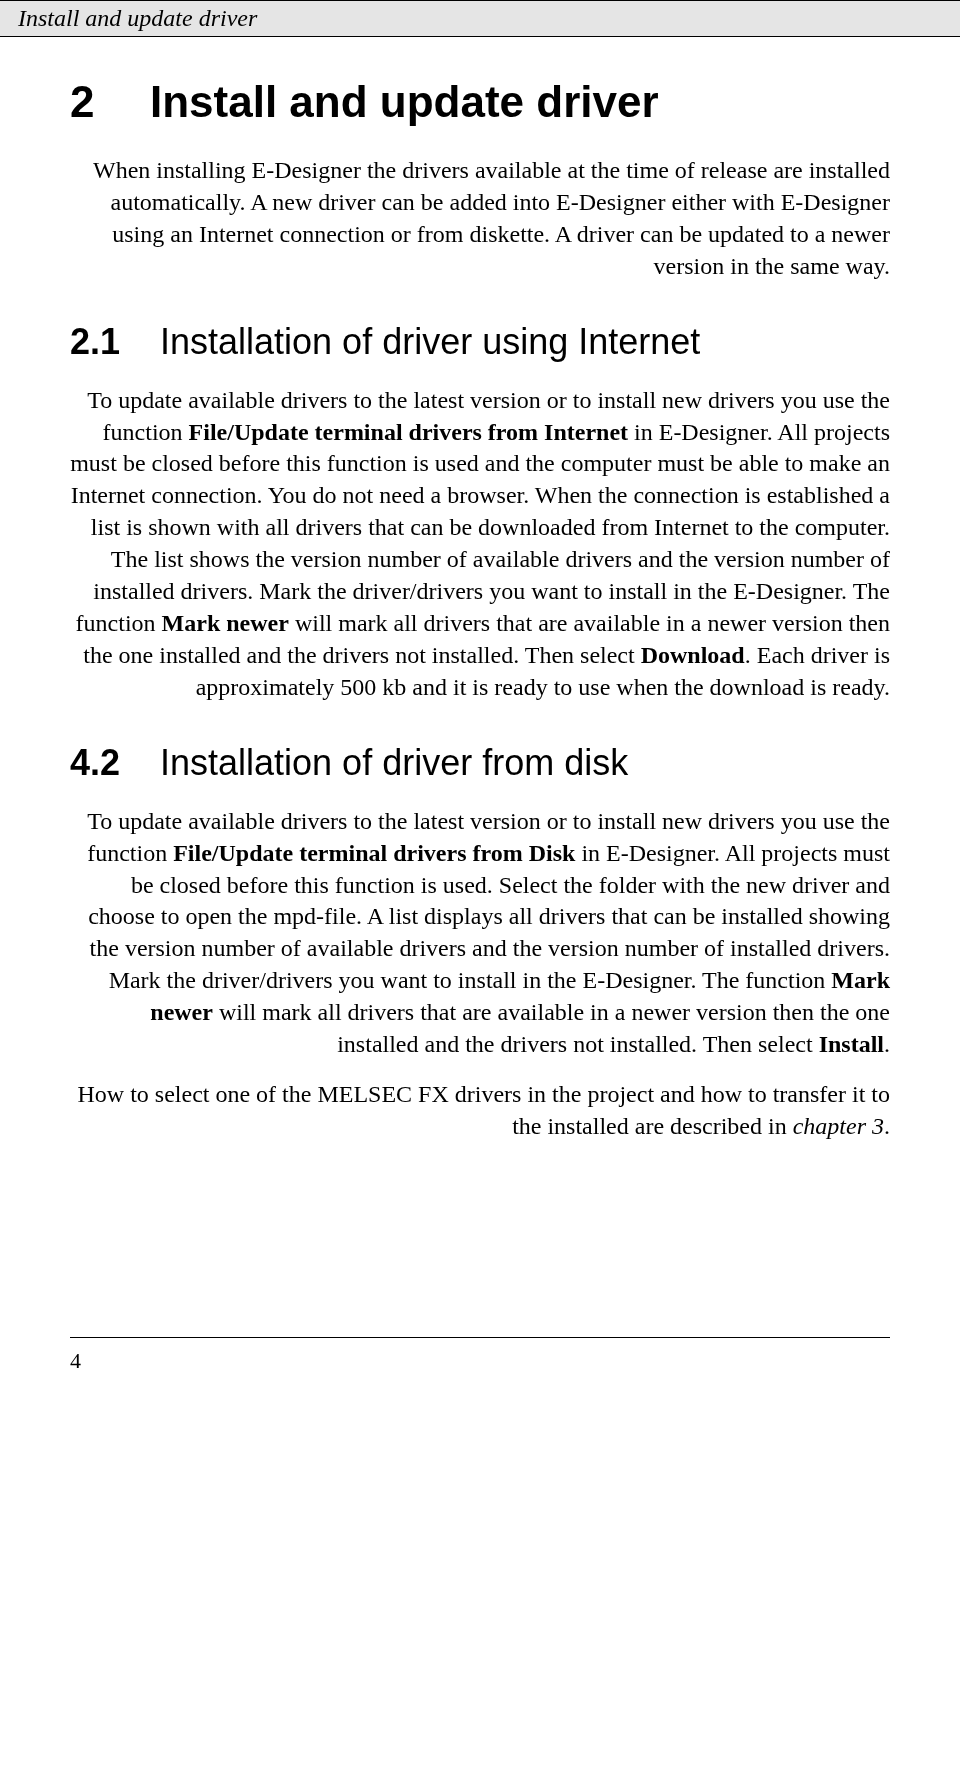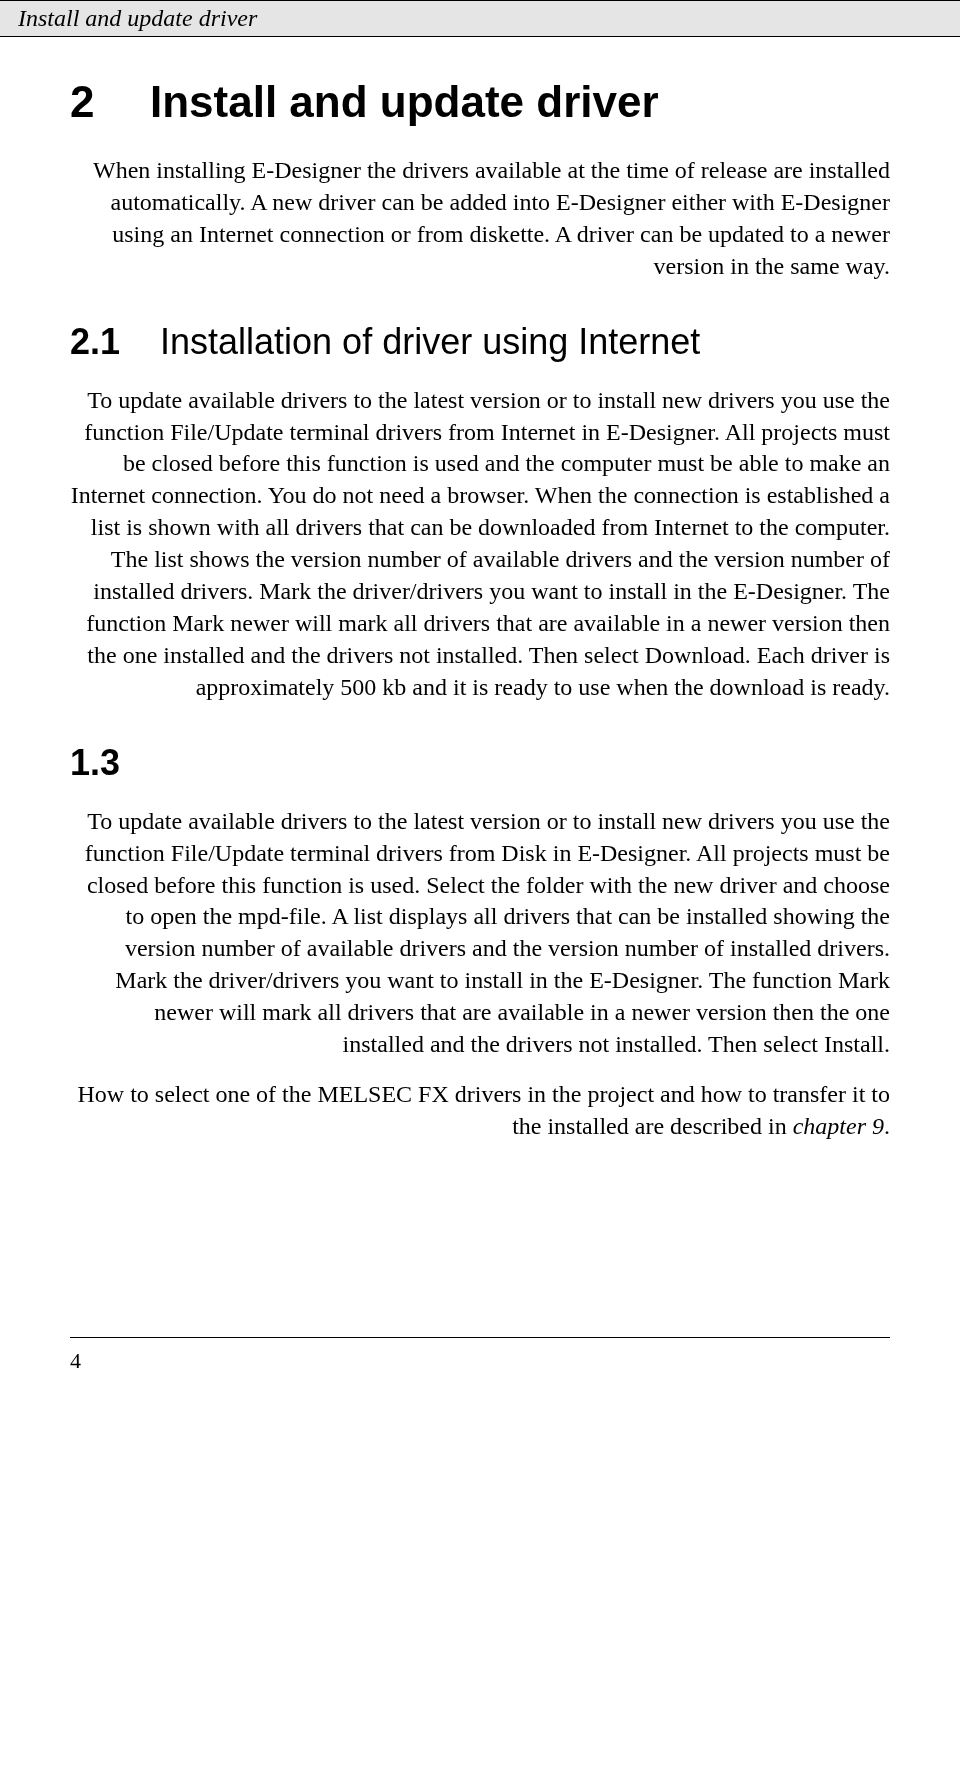--- a/index.html
+++ b/index.html
@@ -7,21 +7,21 @@
   .page { width: 960px; height: 1402px; position: relative; padding: 0; }
   .header-bar { background: #e5e5e5; border: 1px solid #000; border-left: none; border-right: none; padding: 4px 18px; font-style: italic; font-family: Georgia, serif; font-size: 24px; }
   .content { padding: 40px 70px 0 70px; }
   .h1-row { display: flex; align-items: baseline; margin-bottom: 28px; }
   .h1-num { font-family: 'Arial Narrow', Arial, sans-serif; font-weight: bold; font-size: 44px; width: 80px; font-stretch: condensed; }
   .h1-text { font-family: 'Arial Narrow', Arial, sans-serif; font-weight: bold; font-size: 44px; font-stretch: condensed; }
   .h2-row { display: flex; align-items: flex-end; margin: 38px 0 22px 0; }
   .h2-num { font-family: 'Arial Narrow', Arial, sans-serif; font-weight: bold; font-size: 36px; width: 90px; font-stretch: condensed; }
   .h2-text { font-family: 'Arial Narrow', Arial, sans-serif; font-weight: normal; font-size: 36px; font-stretch: condensed; }
   p { font-family: 'Palatino Linotype', Palatino, Georgia, serif; font-size: 24px; line-height: 1.33; margin-bottom: 18px; text-align: right; }
-  .bold { font-weight: normal; }
+  .bold { font-weight: bold; }
   .italic { font-style: italic; }
   .footer { position: absolute; bottom: 28px; left: 0; right: 0; padding: 0 70px; }
   .footer-line { border-top: 1px solid #000; height: 1px; margin-bottom: 10px; }
   .page-num { font-family: Georgia, serif; font-size: 22px; }
 </style>
 </head>
 <body>
 
 <div class="page">
   <div class="header-bar">
@@ -40,29 +40,30 @@
     <div class="h2-row">
       <span class="h2-num">2.1</span>
       <span class="h2-text">Installation of driver using Internet</span>
     </div>
 
     <p>
       <span>To update available drivers to the latest version or to install new drivers you use the function </span><span class="bold">File/Update terminal drivers from Internet</span><span> in E-Designer. All projects must be closed before this function is used and the computer must be able to make an Internet connection. You do not need a browser. When the connection is established a list is shown with all drivers that can be downloaded from Internet to the computer. The list shows the version number of available drivers and the version number of installed drivers. Mark the driver/drivers you want to install in the E-Designer. The function </span><span class="bold">Mark newer</span><span> will mark all drivers that are available in a newer version then the one installed and the drivers not installed. Then select </span><span class="bold">Download</span><span>. Each driver is approximately 500 kb and it is ready to use when the download is ready.</span>
     </p>
 
     <div class="h2-row">
-      <span class="h2-num">1.3</span>
+      <span class="h2-num">4.2</span>
+      <span class="h2-text">Installation of driver from disk</span>
     </div>
 
     <p>
       <span>To update available drivers to the latest version or to install new drivers you use the function </span><span class="bold">File/Update terminal drivers from Disk</span><span> in E-Designer. All projects must be closed before this function is used. Select the folder with the new driver and choose to open the mpd-file. A list displays all drivers that can be installed showing the version number of available drivers and the version number of installed drivers. Mark the driver/drivers you want to install in the E-Designer. The function </span><span class="bold">Mark newer</span><span> will mark all drivers that are available in a newer version then the one installed and the drivers not installed. Then select </span><span class="bold">Install</span><span>.</span>
     </p>
 
     <p>
-      <span>How to select one of the MELSEC FX drivers in the project and how to transfer it to the installed are described in </span><span class="italic">chapter 9</span><span>.</span>
+      <span>How to select one of the MELSEC FX drivers in the project and how to transfer it to the installed are described in </span><span class="italic">chapter 3</span><span>.</span>
     </p>
 
   </div>
 
   <div class="footer">
     <div class="footer-line"></div>
     <span class="page-num">4</span>
   </div>
 </div>
 

